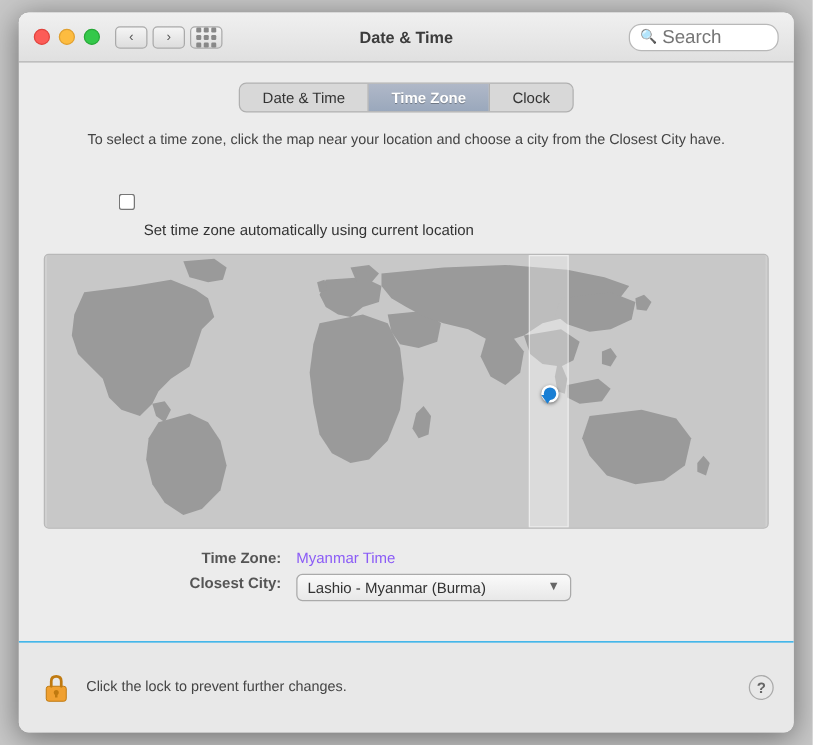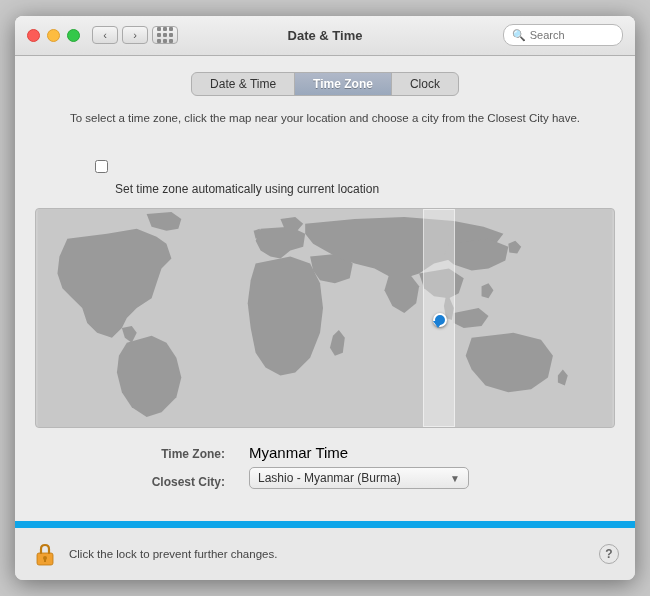--- a/index.html
+++ b/index.html
@@ -90,21 +90,21 @@
       border: 1px solid #b8b8b8;
       border-radius: 10px;
       padding: 2px 8px;
       width: 120px;
       height: 22px;
     }
     .search-box input {
       border: none;
       outline: none;
       background: transparent;
-      font-size: 11px;
+      font-size: 15px;
       color: #999;
       width: 100%;
     }
     .search-icon {
       font-size: 11px;
       color: #aaa;
       margin-right: 4px;
     }
     .content {
       padding: 16px 20px 16px 20px;
@@ -212,54 +212,54 @@
     }
     .fields-row {
       display: flex;
       flex-direction: column;
       gap: 6px;
       margin-bottom: 16px;
       padding-left: 100px;
     }
     .field-row {
       display: flex;
-      align-items: flex-end;
-      gap: 24px;
+      align-items: flex-start;
+      gap: 12px;
     }
     .field-label {
       font-size: 12px;
       color: #555;
       font-weight: 600;
       text-align: right;
       width: 90px;
     }
     .field-value {
-      font-size: 15px;
-      color: #000000;
+      font-size: 12px;
+      color: #8b5cf6;
     }
     .dropdown {
       display: flex;
       align-items: center;
       background: linear-gradient(to bottom, #fafafa, #e8e8e8);
       border: 1px solid #aaa;
       border-radius: 5px;
       padding: 3px 8px;
       font-size: 12px;
       color: #333;
       cursor: pointer;
       min-width: 220px;
     }
     .dropdown-arrow {
       margin-left: auto;
       font-size: 10px;
       color: #666;
     }
     .bottom-bar {
-      border-top: 7px solid #0ea5e9;
-      padding: 12px 16px;
+      border-top: 1px solid #0ea5e9;
+      padding: 22px 16px;
       display: flex;
       align-items: center;
       background: #e8e8e8;
     }
     .lock-icon {
       width: 28px;
       height: 28px;
       margin-right: 10px;
       flex-shrink: 0;
     }

